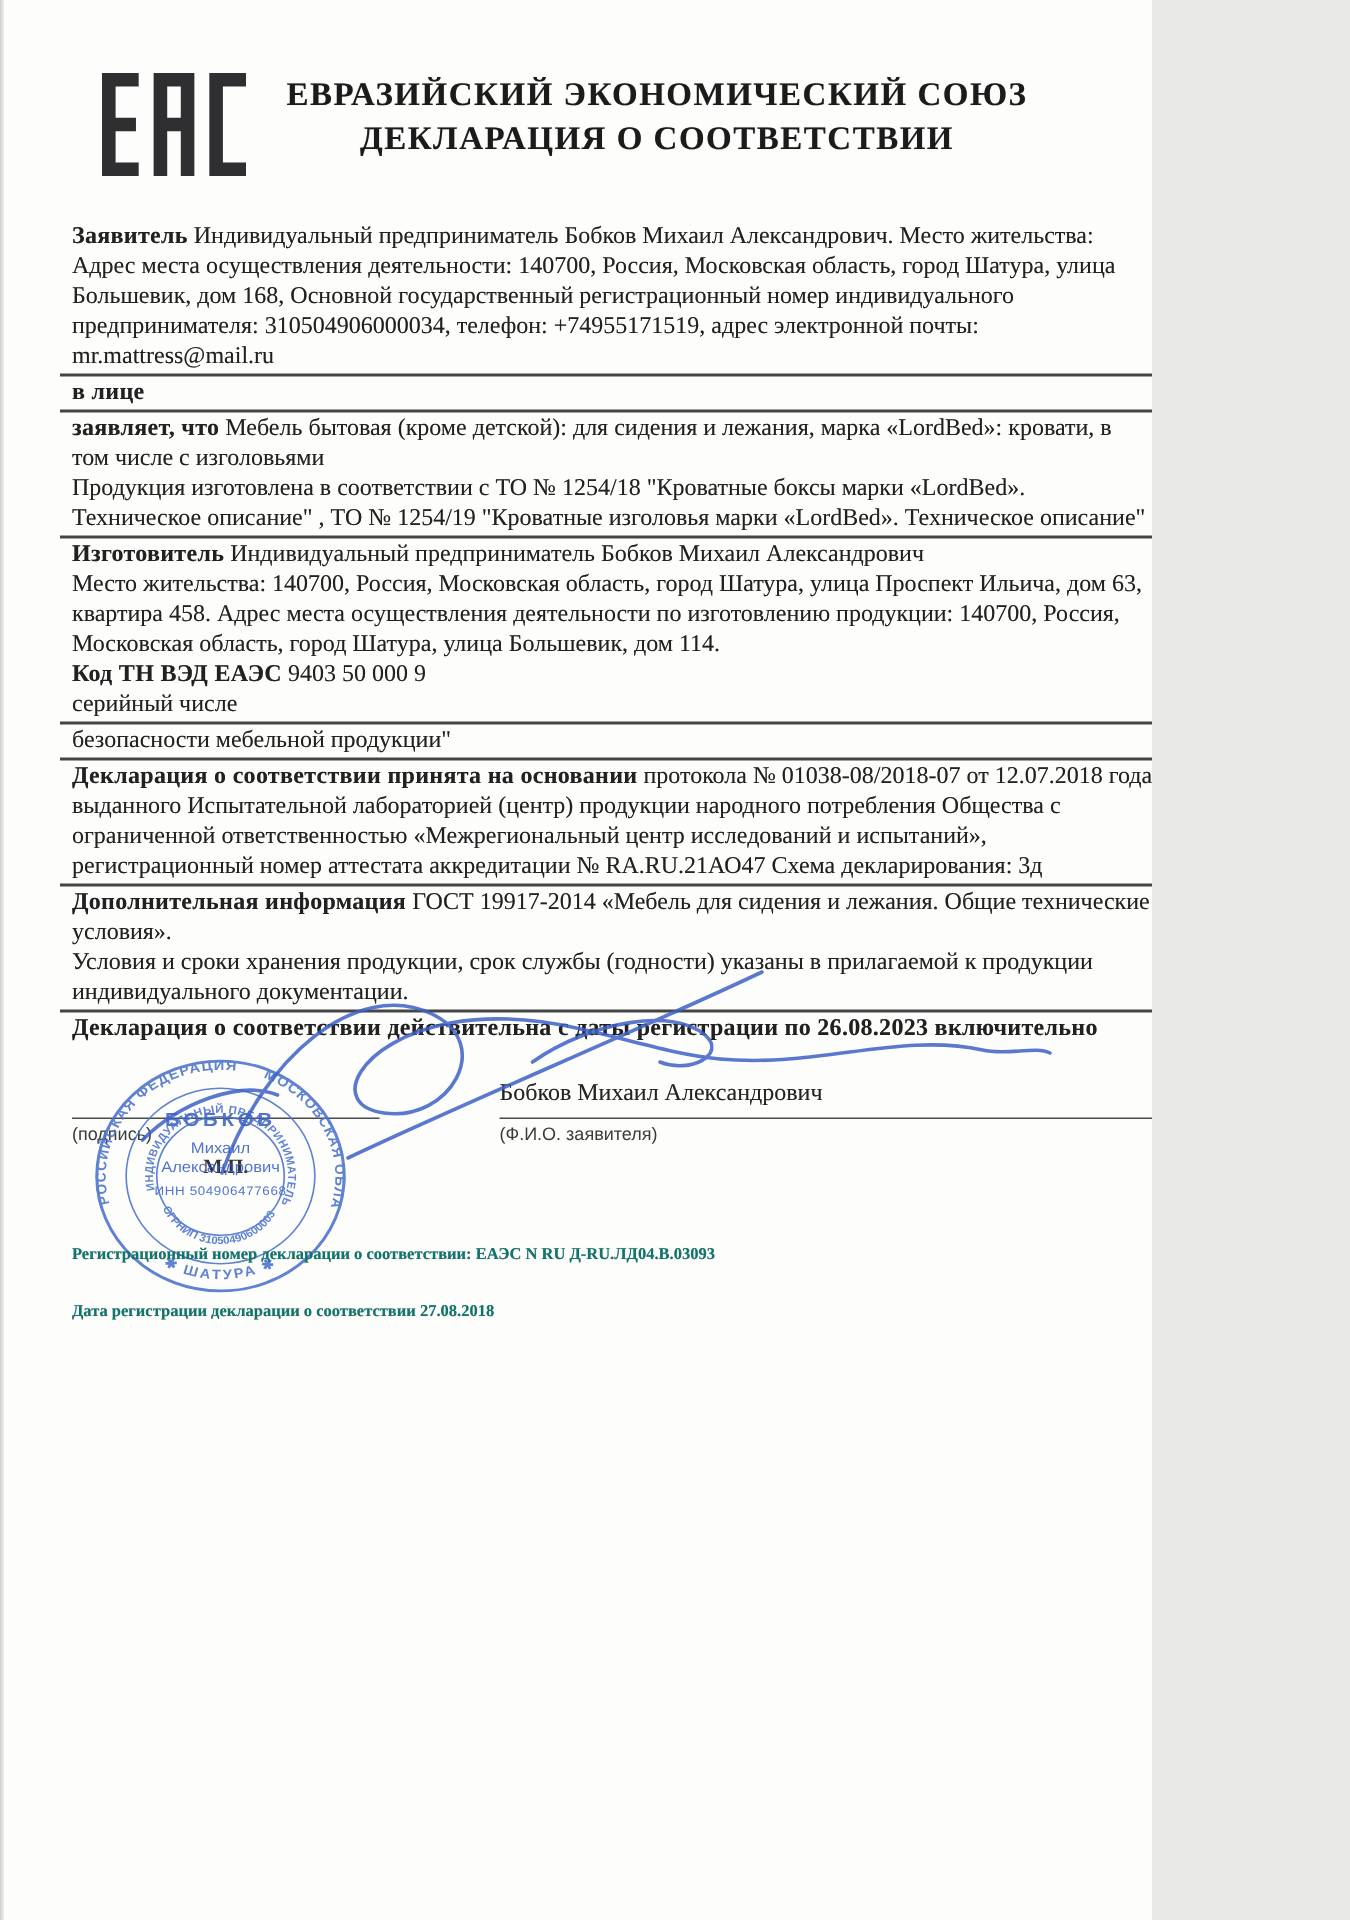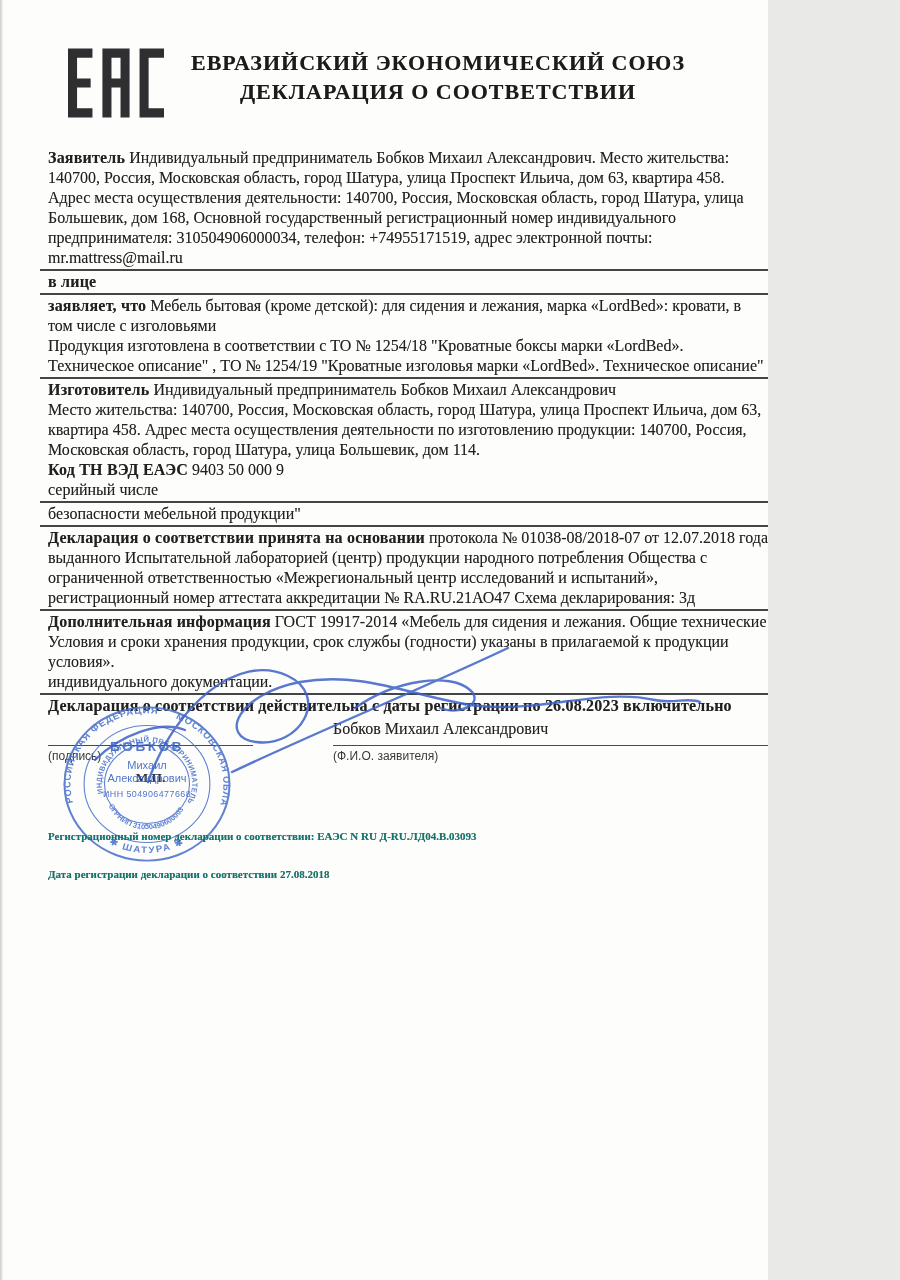--- a/index.html
+++ b/index.html
@@ -46,21 +46,20 @@
     </div>
     <div class="title-block">
       <div class="title-line">ЕВРАЗИЙСКИЙ ЭКОНОМИЧЕСКИЙ СОЮЗ</div>
       <div class="title-line">ДЕКЛАРАЦИЯ О СООТВЕТСТВИИ</div>
     </div>
   </div>
 
   <div class="content">
       <div>
         <div class="tline"><b>Заявитель</b><span> Индивидуальный предприниматель Бобков Михаил Александрович. Место жительства:</span></div>
-        <div class="tline"><span>140700, Россия, Московская область, город Шатура, улица Проспект Ильича, дом 63, квартира 458.</span></div>
         <div class="tline"><span>Адрес места осуществления деятельности: 140700, Россия, Московская область, город Шатура, улица</span></div>
         <div class="tline"><span>Большевик, дом 168, Основной государственный регистрационный номер индивидуального</span></div>
         <div class="tline"><span>предпринимателя: 310504906000034, телефон: +74955171519, адрес электронной почты:</span></div>
         <div class="tline"><span>mr.mattress@mail.ru</span></div>
       </div>
       <div class="divider"></div>
       <div>
         <div class="tline"><b>в лице</b></div>
       </div>
       <div class="divider"></div>
@@ -86,22 +85,22 @@
       <div class="divider"></div>
       <div>
         <div class="tline"><b>Декларация о соответствии принята на основании</b><span> протокола № 01038-08/2018-07 от 12.07.2018 года,</span></div>
         <div class="tline"><span>выданного Испытательной лабораторией (центр) продукции народного потребления Общества с</span></div>
         <div class="tline"><span>ограниченной ответственностью «Межрегиональный центр исследований и испытаний»,</span></div>
         <div class="tline"><span>регистрационный номер аттестата аккредитации № RA.RU.21АО47 Схема декларирования: 3д</span></div>
       </div>
       <div class="divider"></div>
       <div>
         <div class="tline"><b>Дополнительная информация</b><span> ГОСТ 19917-2014 «Мебель для сидения и лежания. Общие технические</span></div>
+        <div class="tline"><span>условия».</span></div>
         <div class="tline"><span>Условия и сроки хранения продукции, срок службы (годности) указаны в прилагаемой к продукции</span></div>
-        <div class="tline"><span>условия».</span></div>
         <div class="tline"><span>индивидуального документации.</span></div>
       </div>
       <div class="divider"></div>
       <div>
         <div class="tline"><b>Декларация о соответствии действительна с даты регистрации по 26.08.2023 включительно</b></div>
       </div>
     </div>
 
   <div class="abs sig-line" style="left:48px;top:745px;width:205px;"></div>
   <div class="abs cap" style="left:48px;top:749px;width:205px;">(подпись)</div>

